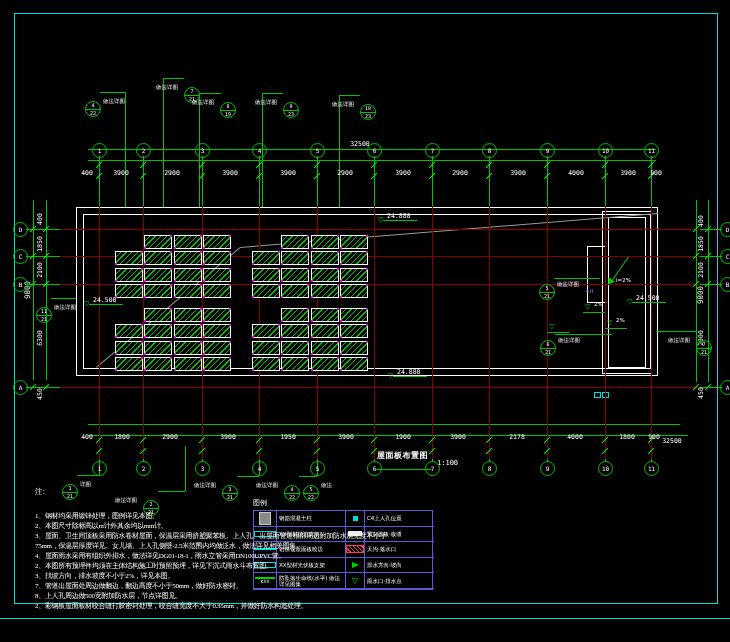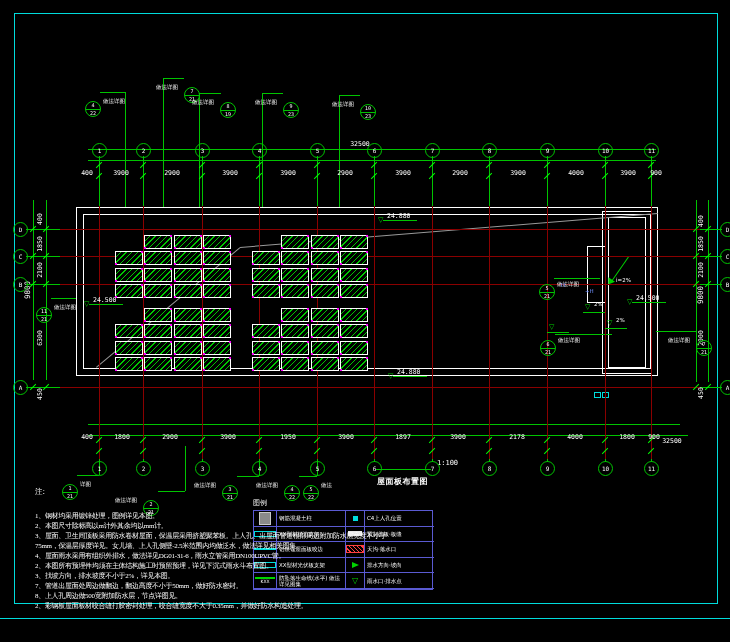--- a/index.html
+++ b/index.html
@@ -103,21 +103,21 @@
   <div style="position:absolute;left:606px;top:279px;width:0;height:0;border-top:6px solid #00d400;border-left:4px solid transparent;border-right:4px solid transparent;transform:rotate(35deg);"></div>
 
   <div style="position:absolute;left:594px;top:392px;width:5px;height:4px;border:1px solid #00dcdc;"></div>
   <div style="position:absolute;left:602px;top:392px;width:5px;height:4px;border:1px solid #00dcdc;"></div>
 
   <div class="dim" style="left:360px;top:140px;">32500</div>
   <div class="dim" style="left:672px;top:437px;">32500</div>
   <div class="dimv" style="left:27px;top:290px;font-size:7.5px;">9800</div>
   <div class="dimv" style="left:700px;top:295px;font-size:7.5px;">9800</div>
 
-  <div class="title-txt" style="left:377px;top:476px;text-align:right;">屋面板布置图</div>
+  <div class="title-txt" style="left:377px;top:450px;text-align:right;">屋面板布置图</div>
   <div class="scale-txt" style="left:437px;top:459px;">1:100</div>
   <div class="hl" style="left:376px;top:469px;width:55px;background:#00c400;"></div>
 
   <div class="t" style="left:35px;top:488px;color:#fff;font-size:7.5px;">注:</div>
 
   <div class="t" style="left:253px;top:500px;color:#fff;font-size:7px;">图例</div>
   <div id="legend-table">
       <div class="lcell sym">
         <div class="sym-gray"></div>
       </div>
@@ -328,21 +328,21 @@
       <div class="dim" style="left: 518px; top: 153px;">3900</div>
       <div class="dim" style="left: 576px; top: 153px;">4000</div>
       <div class="dim" style="left: 628px; top: 153px;">3900</div>
       <div class="dim" style="left: 656px; top: 153px;">900</div>
       <div class="dim" style="left: 87px; top: 417px;">400</div>
       <div class="dim" style="left: 122px; top: 417px;">1800</div>
       <div class="dim" style="left: 170px; top: 417px;">2900</div>
       <div class="dim" style="left: 228px; top: 417px;">3900</div>
       <div class="dim" style="left: 288px; top: 417px;">1950</div>
       <div class="dim" style="left: 346px; top: 417px;">3900</div>
-      <div class="dim" style="left: 403px; top: 417px;">1897</div>
+      <div class="dim" style="left: 403px; top: 417px;">1900</div>
       <div class="dim" style="left: 458px; top: 417px;">3900</div>
       <div class="dim" style="left: 517px; top: 417px;">2178</div>
       <div class="dim" style="left: 575px; top: 417px;">4000</div>
       <div class="dim" style="left: 627px; top: 417px;">1800</div>
       <div class="dim" style="left: 654px; top: 417px;">900</div>
       <div class="dimv" style="left: 40px; top: 203px;">400</div>
       <div class="dimv" style="left: 40px; top: 228px;">1850</div>
       <div class="dimv" style="left: 40px; top: 254px;">2100</div>
       <div class="dimv" style="left: 40px; top: 322px;">6300</div>
       <div class="dimv" style="left: 40px; top: 378px;">450</div>
@@ -501,20 +501,20 @@
       <div class="ann" style="left: 616px; top: 302px; color: rgb(255, 255, 255);">2%</div>
       <div class="flag" style="left: 549px; top: 308px;">▽</div>
       <div class="hl" style="left: 547px; top: 316px; width: 22px; background: rgb(0, 196, 0);"></div>
       <div class="ann" style="left: 616px; top: 262px; color: rgb(255, 255, 255);">i=2%</div>
       <div class="ann" style="left: 561px; top: 267px; color: rgb(112, 144, 255);">H</div>
       <div class="ann" style="left: 585px; top: 273px; color: rgb(112, 144, 255);">+H</div>
       <div class="note-line" style="left: 35px; top: 497px;">1、钢材均采用镀锌处理，图例详见本图。</div>
       <div class="note-line" style="left: 35px; top: 507px;">2、本图尺寸除标高以m计外其余均以mm计。</div>
       <div class="note-line" style="left: 35px; top: 517px;">3、屋面、卫生间顶板采用防水卷材屋面，保温层采用挤塑聚苯板。上人孔、出屋面管道根部周边附加防水层宽度不小于</div>
       <div class="note-line" style="left: 35px; top: 527px;">75mm，保温层厚度详见。女儿墙、上人孔侧壁-2.5米范围内均做泛水，做法详见相关图集。</div>
-      <div class="note-line" style="left: 35px; top: 537px;">4、屋面雨水采用有组织外排水，做法详见DG01-31-6，雨水立管采用DN100UPVC管。</div>
+      <div class="note-line" style="left: 35px; top: 537px;">4、屋面雨水采用有组织外排水，做法详见DG01-18-1，雨水立管采用DN100UPVC管。</div>
       <div class="note-line" style="left: 35px; top: 547px;">2、本图所有预埋件均须在主体结构施工时预留预埋，详见下沉式雨水斗布置图。</div>
       <div class="note-line" style="left: 35px; top: 557px;">3、找坡方向，排水坡度不小于2%，详见本图。</div>
       <div class="note-line" style="left: 35px; top: 567px;">7、管道出屋面处周边做翻边，翻边高度不小于50mm，做好防水密封。</div>
       <div class="note-line" style="left: 35px; top: 577px;">8、上人孔周边做500宽附加防水层，节点详图见。</div>
       <div class="note-line" style="left: 35px; top: 587px;">2、彩钢板屋面板材咬合缝打胶密封处理，咬合缝宽度不大于0.35mm，并做好防水构造处理。</div>
     </div>
 </div>
 
 </body></html>

